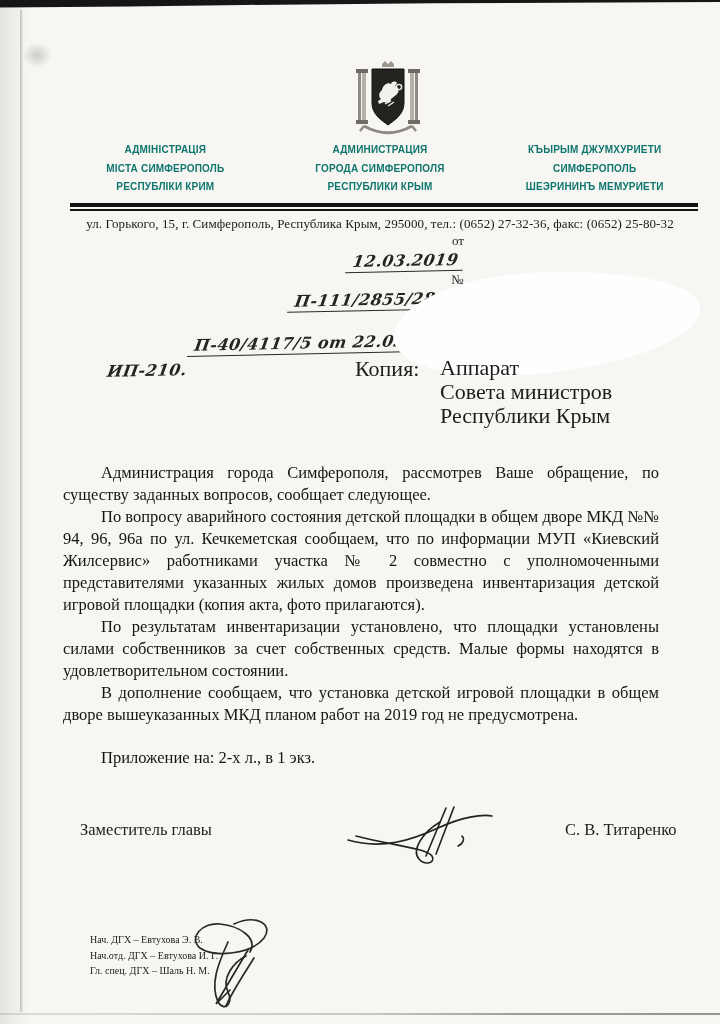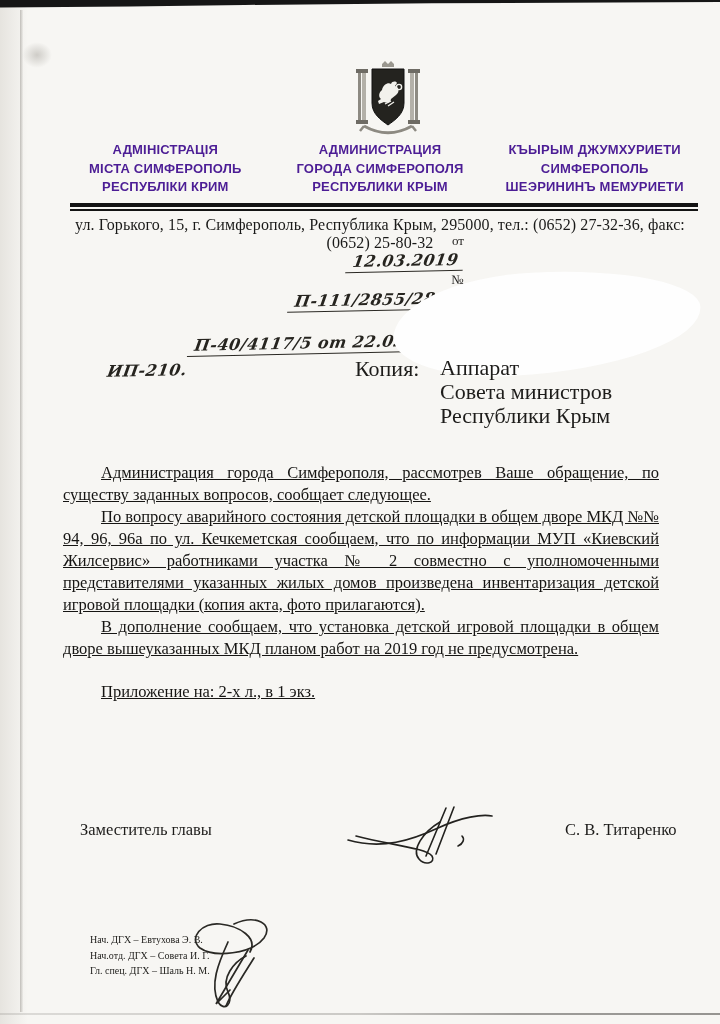--- a/index.html
+++ b/index.html
@@ -37,48 +37,48 @@
   }
   
   .emblem { position:absolute; left:352px; top:60px; width:72px; height:78px; }
   .org-row {
     position:absolute; left:58px; top:141px; width:644px;
     display:flex; justify-content:space-between;
   }
   .org-col {
     width:218px; text-align:center;
     font-family:"Liberation Sans", sans-serif; font-weight:bold;
-    font-size:13px; line-height:18.5px; color:#4c1d95; letter-spacing:.2px;
+    font-size:10px; line-height:18.5px; color:#0f766e; letter-spacing:.2px;
   }
   .divider { position:absolute; left:70px; top:203px; width:628px; }
   .divider .thick { height:4px; background:#131313; }
   .divider .thin  { height:2px; background:#131313; margin-top:2px; }
   .address-line {
     position:absolute; left:60px; top:216px; width:640px; text-align:center;
-    font-size:16px; color:#1a1a19; letter-spacing:.1px;
+    font-size:13px; color:#1a1a19; letter-spacing:.1px;
   }
   
   .refs { position:absolute; left:64px; top:233px; width:400px; font-size:13px; }
   .ref-row { display:flex; align-items:flex-end; margin-bottom:4px;flex-direction:column; }
   .hand {
     font-family:"DejaVu Serif", serif; font-style:italic; font-weight:bold;
     font-size:16px; color:#26241f; transform:skewX(-10deg) rotate(-1.2deg);
     letter-spacing:.5px; white-space:nowrap;
   }
   .u { border-bottom:1.5px solid #2a2823; padding:0 6px 1px 6px; display:inline-block; }
   .ref-label { padding-bottom:2px; }
   .ref-hand-3 { margin-left:44px; margin-top:1px; }
   
   .copy-block { position:absolute; left:355px; top:356px; display:flex; font-size:22px; }
   .copy-label { width:85px; }
   .copy-lines { line-height:24px; }
   
   .body-block {
     position:absolute; left:63px; top:462px; width:596px;
-    font-size:16.5px; line-height:22px; text-align:justify; color:#161513;text-decoration:underline;
+    font-size:16.5px; line-height:22px; text-align:justify; color:#161513;
   }
   .body-block p { text-indent:38px; }
   .attachment { margin-top:21px; text-indent:38px; }
   
   .sign-row { position:absolute; left:0; top:812px; width:720px; font-size:16.5px; }
   .sign-position { position:absolute; left:80px; top:8px; }
   .sign-name { position:absolute; left:565px; top:8px; }
   .sign-scribble { position:absolute; left:340px; top:-10px; width:160px; height:70px; }
   
   .footer-block { position:absolute; left:90px; top:932px; font-size:10px; line-height:15.5px; color:#242320; }
@@ -166,20 +166,21 @@
     <div class="copy-lines">
       <div>Аппарат</div>
       <div>Совета министров</div>
       <div>Республики Крым</div>
     </div>
   </div>
 
   <div class="body-block">
     <p>Администрация города Симферополя, рассмотрев Ваше обращение, по существу заданных вопросов, сообщает следующее.</p>
     <p>По вопросу аварийного состояния детской площадки в общем дворе МКД №№ 94, 96, 96а по ул. Кечкеметская сообщаем, что по информации МУП «Киевский Жилсервис» работниками участка № 2 совместно с уполномоченными представителями указанных жилых домов произведена инвентаризация детской игровой площадки (копия акта, фото прилагаются).</p>
+    <p>По результатам  инвентаризации установлено, что площадки установлены силами собственников за счет собственных средств. Малые формы находятся в удовлетворительном состоянии.</p>
     <p>В дополнение сообщаем, что установка детской игровой площадки в общем дворе вышеуказанных МКД планом работ на 2019 год не предусмотрена.</p>
     <p class="attachment">Приложение на: 2-х л., в 1 экз.</p>
   </div>
 
   <div class="sign-row">
     <span class="sign-position">Заместитель главы</span>
     <span class="sign-scribble">
       <svg width="160" height="70" viewBox="0 0 160 70">
         <g fill="none" stroke="#23221f" stroke-width="1.6" stroke-linecap="round">
           <path d="M8 38 C 42 48 72 38 98 26 C 122 15 142 12 152 14"></path>
@@ -188,21 +189,21 @@
           <path d="M114 5 L 96 52"></path>
           <path d="M118 44 c 5 -2 7 -7 4 -10"></path>
         </g>
       </svg>
     </span>
     <span class="sign-name">С. В. Титаренко</span>
   </div>
 
   <div class="footer-block">
     <div>Нач. ДГХ – Евтухова Э. В.</div>
-    <div>Нач.отд. ДГХ – Совета И. Г.</div>
+    <div>Нач.отд. ДГХ – Евтухова И. Г.</div>
     <div>Гл. спец. ДГХ – Шаль Н. М.</div>
   </div>
 
   <div class="footer-scribble">
     <svg width="120" height="100" viewBox="0 0 120 100">
       <g fill="none" stroke="#2a2925" stroke-width="1.7" stroke-linecap="round">
         <path d="M66 12 C 88 2 106 12 96 26 C 84 42 46 46 32 36 C 20 26 34 10 52 12 C 72 14 90 26 82 40"></path>
         <path d="M60 30 C 50 52 42 72 50 90 C 56 100 66 92 60 80 C 53 66 66 50 78 44"></path>
         <path d="M80 38 L 48 92 L 62 78"></path>
         <path d="M86 46 C 76 62 64 80 58 94"></path>

